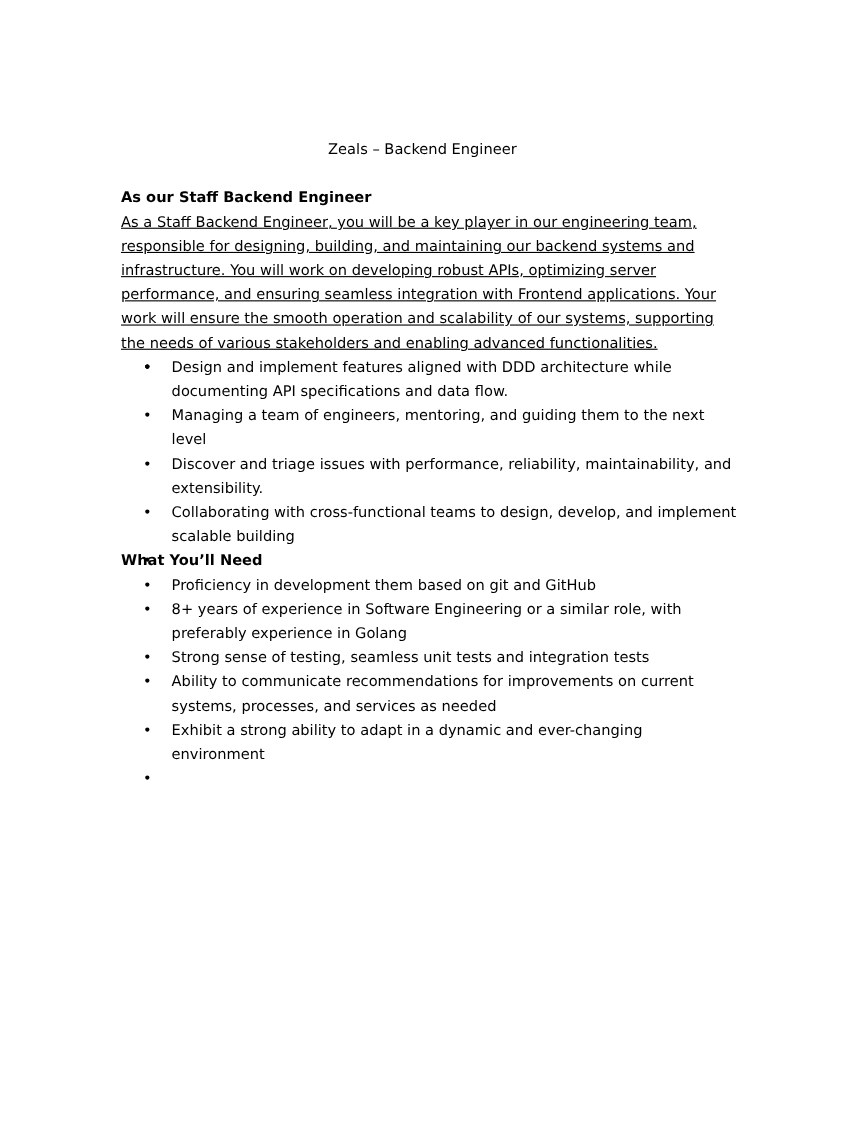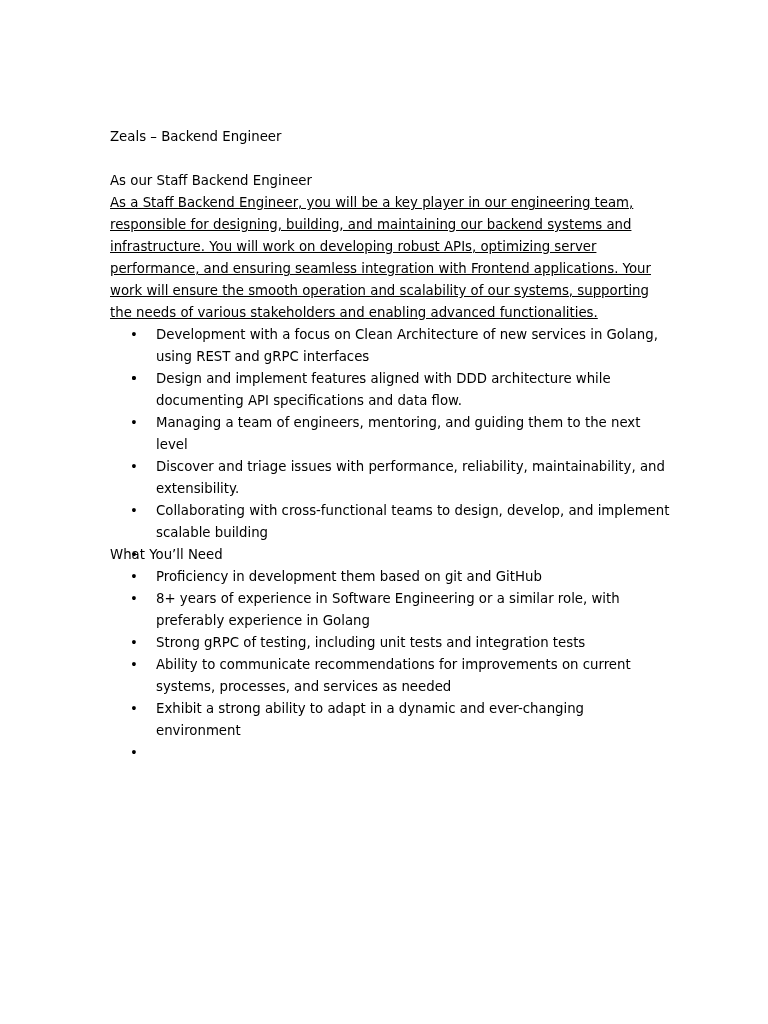--- a/index.html
+++ b/index.html
@@ -1,48 +1,48 @@
 <!DOCTYPE html>
 <html><head>
   <meta charset="utf-8">
   <style>
     html, body { margin: 0; padding: 0; background: #ffffff; }
     body { width: 768px; height: 1024px; position: relative; overflow: hidden;
       font-family: "DejaVu Sans", sans-serif; font-size: 13.3px; color: #000; }
     .page { position: absolute; left: 110px; top: 126px; width: 560px; }
-    .title { text-align: left; line-height: 22px; margin-left: 0; width: 548px; }
+    .title { text-align: center; line-height: 22px; margin-left: 0; width: 548px; }
     .spacer { height: 22px; }
-    .heading { font-weight: normal; line-height: 22px; }
+    .heading { font-weight: bold; line-height: 22px; }
     .para { line-height: 22px; text-decoration: underline; }
     ul { list-style: none; margin: 0; padding: 0; }
     li { position: relative; padding-left: 46px; line-height: 22px; }
     li .bullet { position: absolute; left: 20px; top: 0; }
   </style>
 </head>
 <body>
 
 <div class="page">
   <div class="title">Zeals – Backend Engineer</div>
   <div class="spacer"></div>
 
   <div class="heading">As our Staff Backend Engineer</div>
   <div class="para">As a Staff Backend Engineer, you will be a key player in our engineering team, responsible for designing, building, and maintaining our backend systems and infrastructure. You will work on developing robust APIs, optimizing server performance, and ensuring seamless integration with Frontend applications. Your work will ensure the smooth operation and scalability of our systems, supporting the needs of various stakeholders and enabling advanced functionalities.</div>
 
   <ul>
-    <li><span class="bullet">•</span><span>Development with a focus on Clean Architecture of new services in Golang, using REST and gRPC interfaces</span></li>
+    <li><span class="bullet">•</span></li>
     <li><span class="bullet">•</span></li>
     <li><span class="bullet">•</span><span>Design and implement features aligned with DDD architecture while documenting API specifications and data flow.</span></li>
     <li><span class="bullet">•</span><span>Managing a team of engineers, mentoring, and guiding them to the next level</span></li>
     <li><span class="bullet">•</span><span>Discover and triage issues with performance, reliability, maintainability, and extensibility.</span></li>
     <li><span class="bullet">•</span><span>Collaborating with cross-functional teams to design, develop, and implement scalable building</span></li>
     <li><span class="bullet">•</span></li>
   </ul>
 
   <div class="heading">What You’ll Need</div>
   <ul>
     <li><span class="bullet">•</span><span>Proficiency in development them based on git and GitHub</span></li>
     <li><span class="bullet">•</span><span>8+ years of experience in Software Engineering or a similar role, with preferably experience in Golang</span></li>
-    <li><span class="bullet">•</span><span>Strong gRPC of testing, including unit tests and integration tests</span></li>
+    <li><span class="bullet">•</span><span>Strong sense of testing, seamless unit tests and integration tests</span></li>
     <li><span class="bullet">•</span><span>Ability to communicate recommendations for improvements on current systems, processes, and services as needed</span></li>
     <li><span class="bullet">•</span><span>Exhibit a strong ability to adapt in a dynamic and ever-changing environment</span></li>
     <li><span class="bullet">•</span></li>
   </ul>
 </div>
 
 </body></html>

